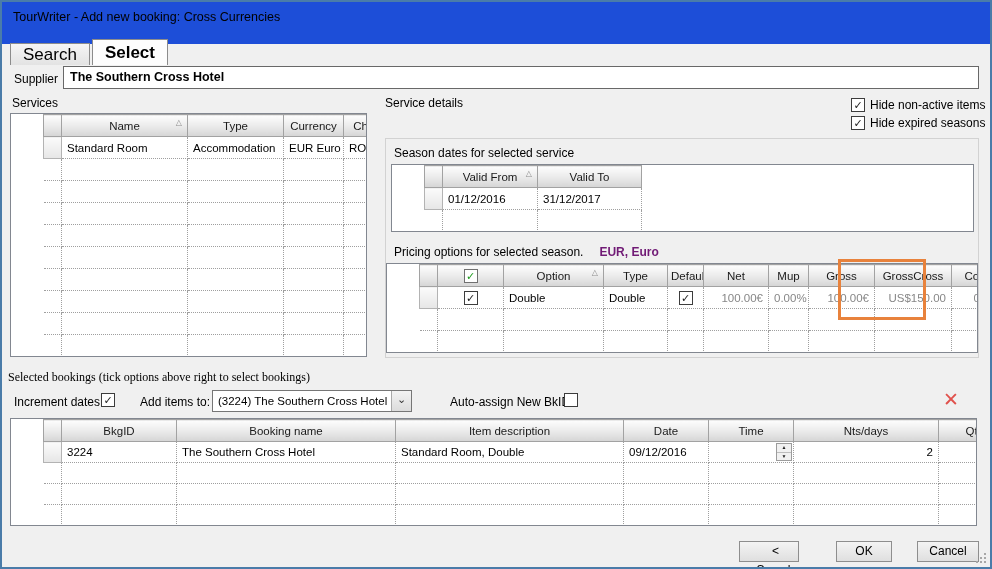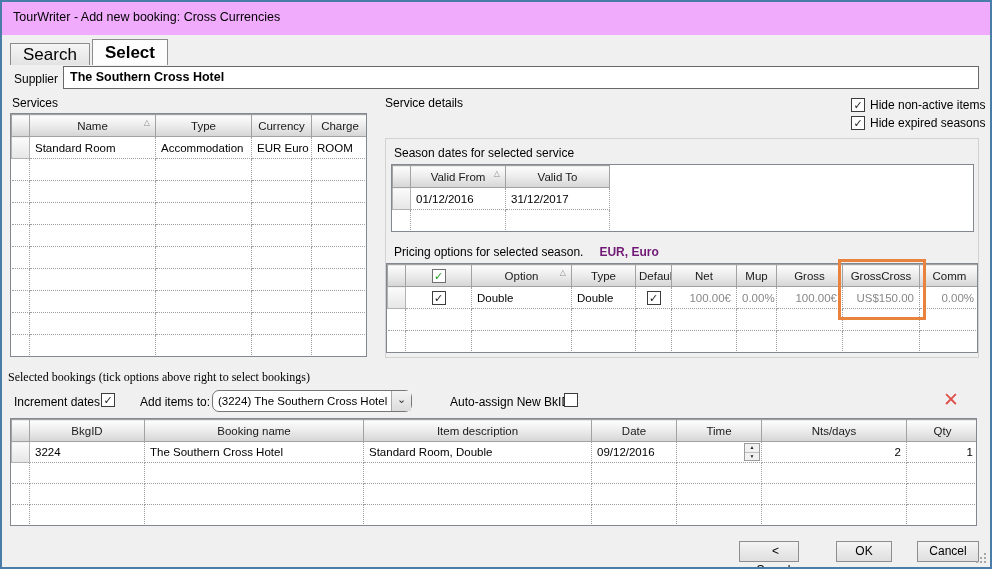--- a/index.html
+++ b/index.html
@@ -1,21 +1,21 @@
 <!DOCTYPE html>
 <html><head>
 <meta charset="utf-8">
 <style>
   html,body{margin:0;padding:0;background:#d8d8d8;}
   #window{
     position:relative;width:992px;height:569px;box-sizing:border-box;
     border:2px solid #4a7ca9;background:#f0f0f0;overflow:hidden;
     font-family:"Liberation Sans","DejaVu Sans",sans-serif;color:#000;
   }
-  .titlebar{position:absolute;left:0;top:0;right:0;height:33px;background:#f0abfc;}
+  .titlebar{position:absolute;left:0;top:0;right:0;height:42px;background:#1d4ed8;}
   .title{position:absolute;left:11px;top:8px;font-size:12.5px;white-space:nowrap;}
   .lbl{position:absolute;font-size:12px;white-space:nowrap;color:#000;}
   
   .tabstrip{position:absolute;display:flex;align-items:flex-end;}
   .tab{box-sizing:border-box;padding:0 12px;height:22px;line-height:21px;
        background:linear-gradient(#f5f5f5,#e3e3e3);border:1px solid #8c8c8c;border-bottom:none;
        font-size:17px;margin-right:2px;cursor:default;}
   .tab.active{height:26px;line-height:25px;background:#fdfdfd;font-weight:bold;}
   .stab{height:20px;line-height:19px;padding:0 10px;}
   .stab.active{height:23px;line-height:22px;}
@@ -27,21 +27,21 @@
   .combo .cbtn{width:19px;background:linear-gradient(#f3f3f3,#dcdcdc);border-left:1px solid #a9a9a9;
                text-align:center;line-height:17px;font-size:11px;color:#333;}
   
   .cbrow{position:absolute;display:flex;align-items:center;font-size:12px;white-space:nowrap;}
   .cbx{display:inline-block;box-sizing:border-box;width:14px;height:14px;border:1px solid #3c3c3c;background:#fff;
        font-size:11px;line-height:12px;text-align:center;vertical-align:middle;color:#1a1a1a;flex:0 0 auto;}
   .cbx.green{color:#1e9c1e;border-color:#707070;}
   .cbrow .cblbl{margin-left:5px;}
   
   .tablebox{position:absolute;background:#fff;border:1px solid #828790;box-sizing:border-box;overflow:hidden;}
-  .grid{border-collapse:collapse;table-layout:fixed;width:100%;background:#fff;}
+  .grid{border-collapse:collapse;table-layout:fixed;width:100%;background:#fff;margin-left:32px;}
   .grid th{background:linear-gradient(180deg,#fdfdfd 0%,#ededed 45%,#d5d5d5 100%);
            border:1px solid #a2a2a2;height:21px;font-weight:normal;font-size:11.5px;padding:0 3px;
            position:relative;color:#1a1a1a;white-space:nowrap;overflow:hidden;text-align:center;}
   .grid td{height:20px;font-size:11.5px;padding:0 5px;border-right:1px dotted #9f9f9f;border-bottom:1px dotted #9f9f9f;
            white-space:nowrap;overflow:hidden;}
   .grid td.rh{background:linear-gradient(180deg,#fbfbfb,#e6e6e6);border:1px solid #b3b3b3;padding:0;}
   .grid th.blank,.grid td.blankcell{background:#fff;border:none;}
   .sort{position:absolute;right:5px;top:4px;font-size:8px;color:#8f8f8f;line-height:1;}
   .n{text-align:right;color:#878787;}
   .nr{text-align:right;}
@@ -316,21 +316,21 @@
   <div class="hl" style="left: 836px; top: 257px; width: 82px; height: 55px; border-color: rgb(232, 130, 60);"></div>
 
   <div class="lbl" style="left:6px;top:368px;font-family:Liberation Serif, serif;">Selected bookings (tick options above right to select bookings)</div>
 
   <div class="lbl" style="left:12px;top:393px;">Increment dates</div>
   <div class="cbrow" style="left:99px;top:391px;">
     <span class="cbx"><span>✓</span></span>
   </div>
 
   <div class="lbl" style="left:138px;top:393px;">Add items to:</div>
-  <div class="combo" style="left:210px;top:388px;width:200px;height:22px;border-radius:7px;">
+  <div class="combo" style="left:210px;top:388px;width:200px;height:22px;">
     <span class="cval">(3224) The Southern Cross Hotel</span>
     <span class="cbtn">⌄</span>
   </div>
 
   <div class="lbl" style="left:448px;top:393px;">Auto-assign New BkID</div>
   <div class="cbrow" style="left:562px;top:391px;">
     <span class="cbx"></span>
   </div>
 
   <span class="delx" style="left: 941px; top: 388px; color: rgb(224, 81, 76);">✕</span>

